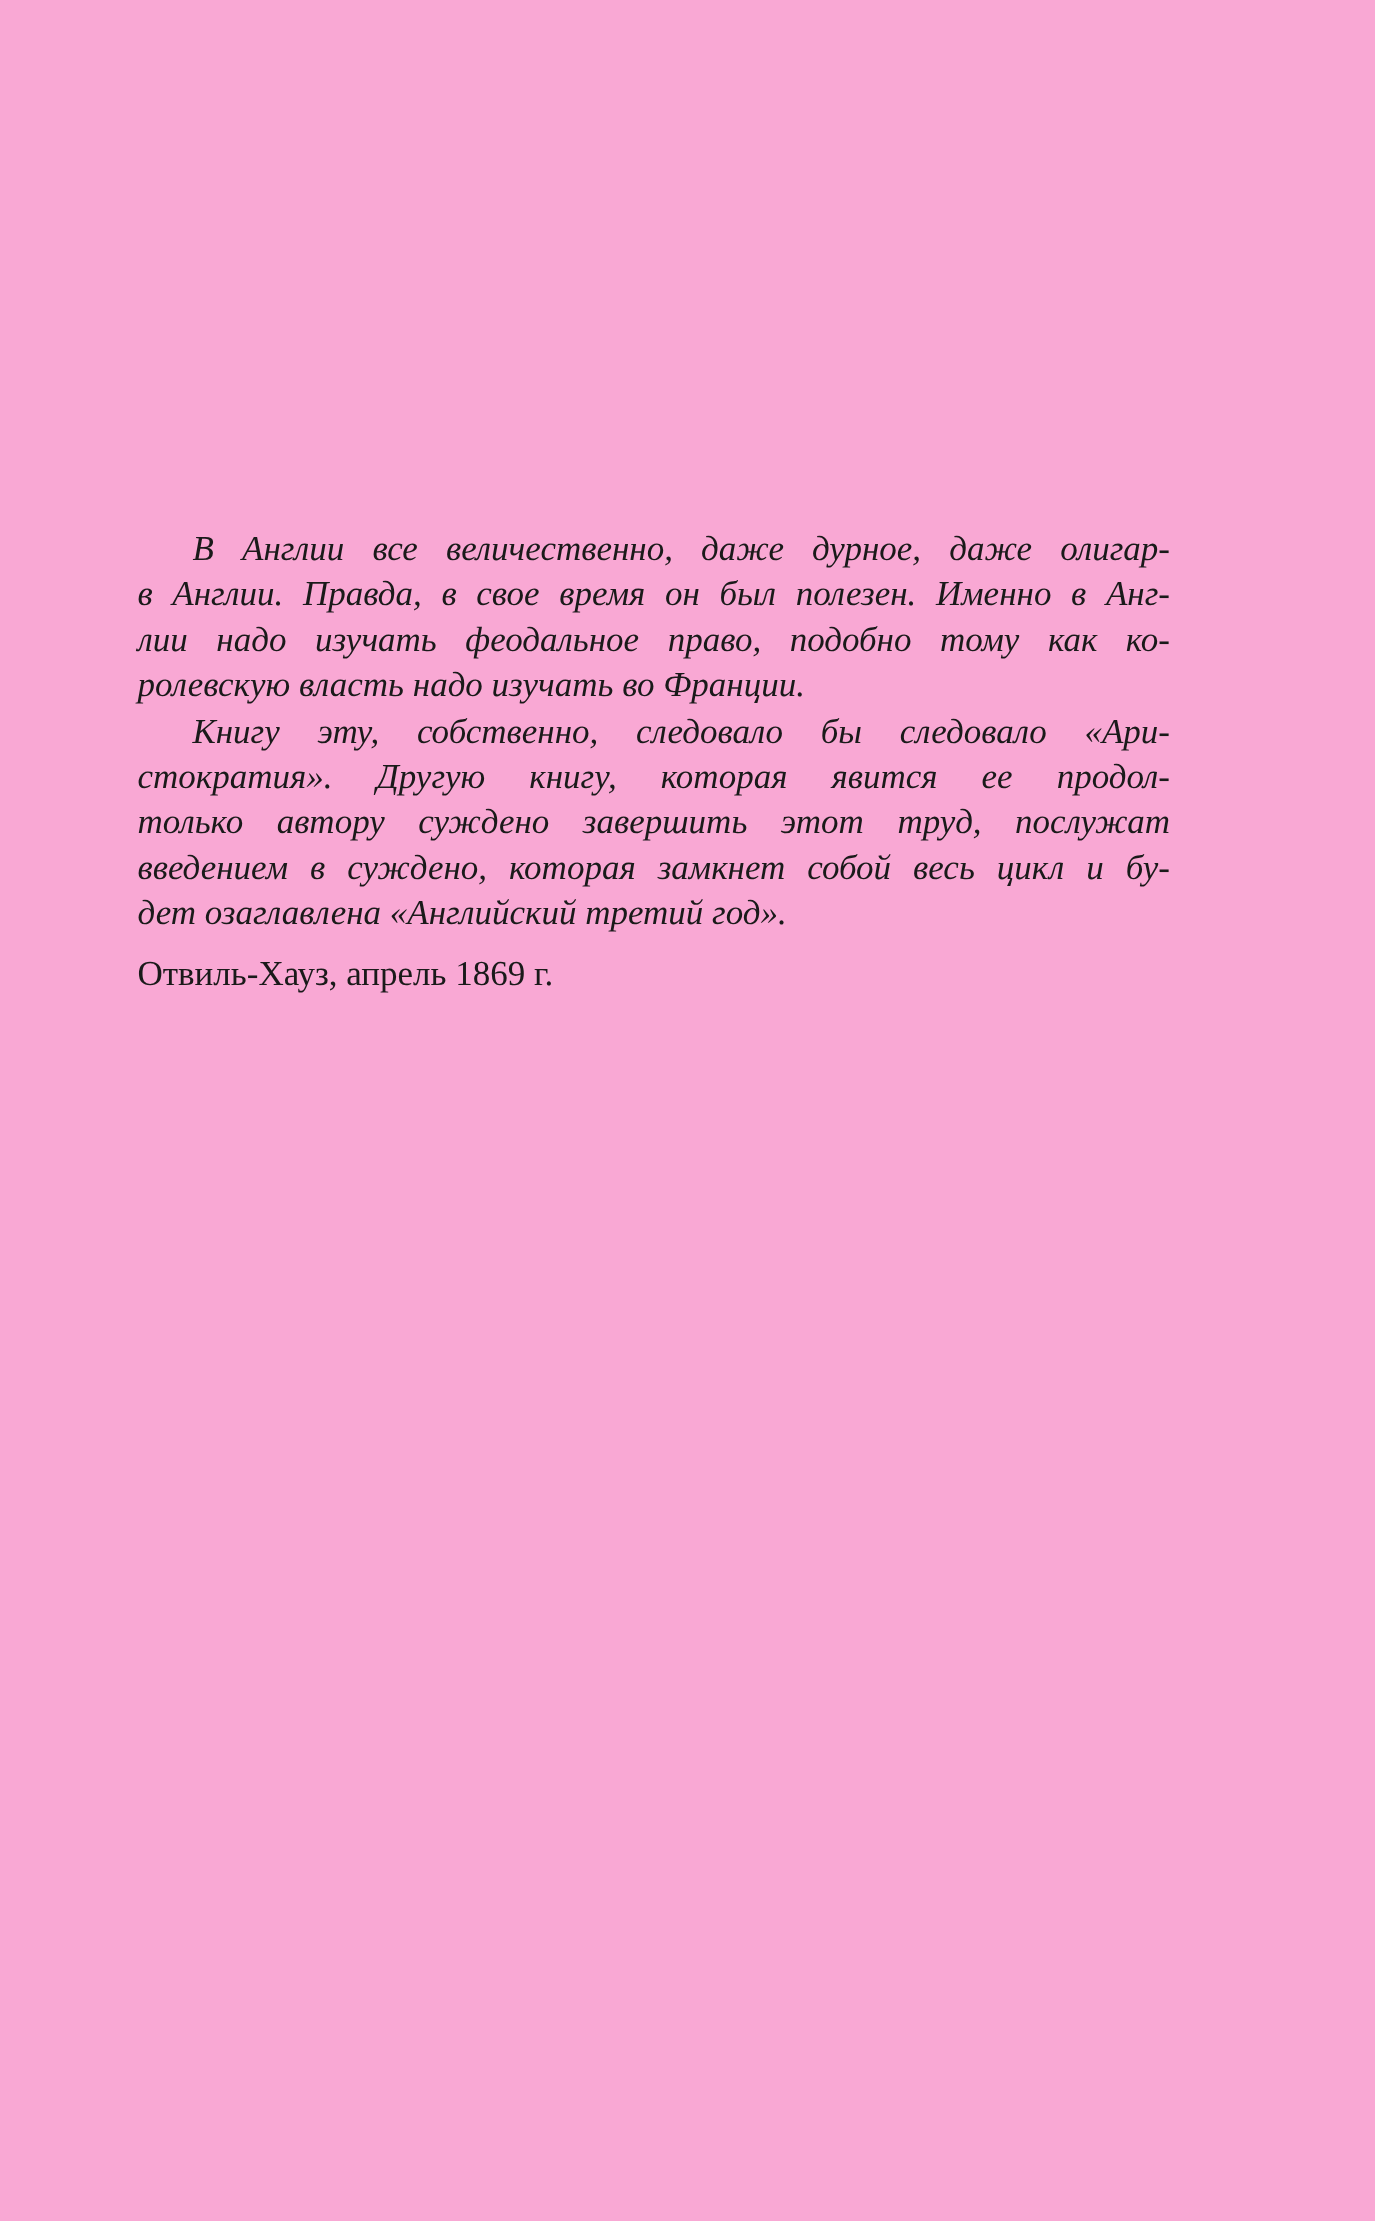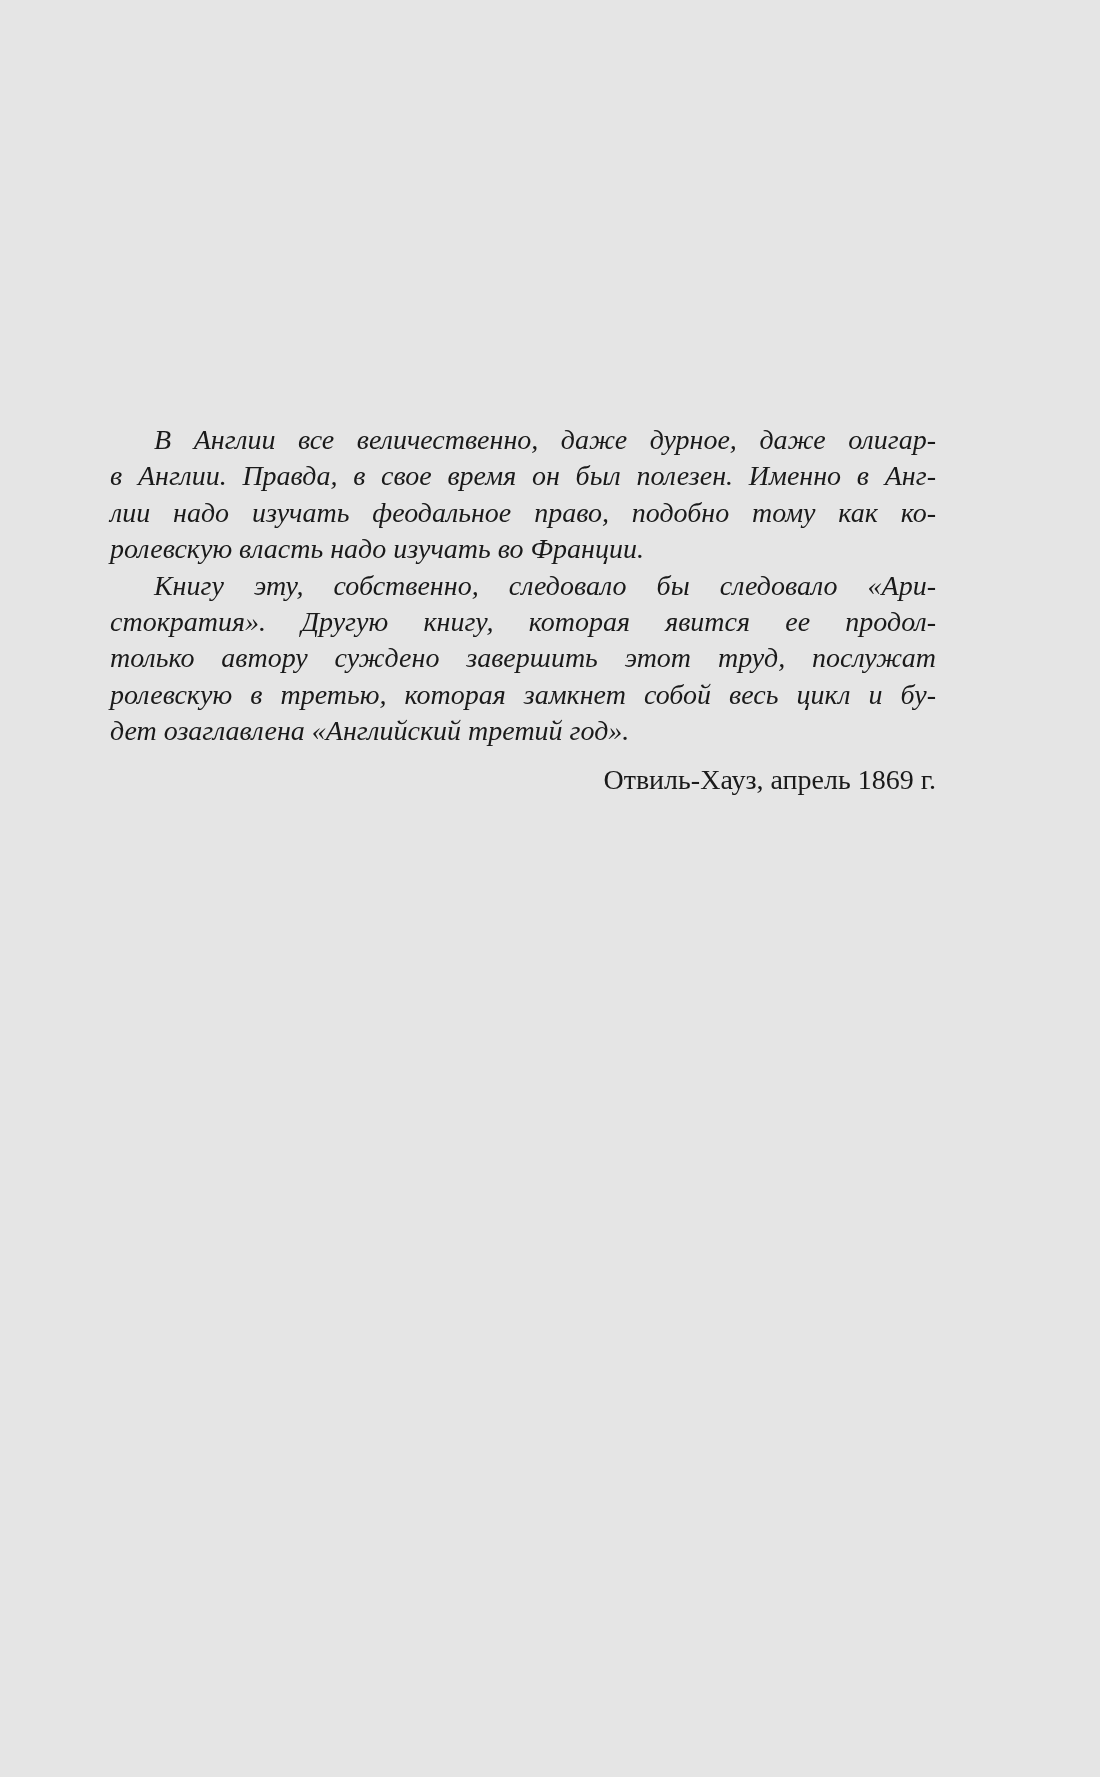--- a/index.html
+++ b/index.html
@@ -12,21 +12,21 @@
       height: 1777px;
       position: relative;
       overflow: hidden;
       color: #1a1a1a;
     }
     .page {
       position: absolute;
       left: 0; top: 0;
       width: 1100px;
       height: 1777px;
-      background: #e5e5e5;
+      background: #f9a8d4;
     }
     .text-block {
       position: absolute;
       left: 110px;
       top: 422px;
       width: 826px;
       font-family: "Liberation Serif", "DejaVu Serif", serif;
       font-size: 28px;
       line-height: 36.4px;
     }
@@ -40,21 +40,20 @@
     }
     .line.indent {
       padding-left: 44px;
     }
     .line.last {
       text-align-last: left;
     }
     .signature {
       display: block;
       font-style: normal;
-      text-align: right;
       margin-top: 12px;
       white-space: nowrap;
       font-size: 28px;
     }
   </style>
 </head>
 <body>
 
 <div class="page">
   <div class="text-block">
@@ -63,19 +62,19 @@
       <span class="line indent">В Англии все величественно, даже дурное, даже олигар-</span>
       <span class="line">в Англии. Правда, в свое время он был полезен. Именно в Анг-</span>
       <span class="line">лии надо изучать феодальное право, подобно тому как ко-</span>
       <span class="line last">ролевскую власть надо изучать во Франции.</span>
     </div>
 
     <div>
       <span class="line indent">Книгу эту, собственно, следовало бы следовало «Ари-</span>
       <span class="line">стократия». Другую книгу, которая явится ее продол-</span>
       <span class="line">только автору суждено завершить этот труд, послужат</span>
-      <span class="line">ролевскую в третью, которая замкнет собой весь цикл и бу-</span>
+      <span class="line">введением в суждено, которая замкнет собой весь цикл и бу-</span>
       <span class="line last">дет озаглавлена «Английский третий год».</span>
     </div>
 
     <span class="signature">Отвиль-Хауз, апрель 1869 г.</span>
   </div>
 </div>
 
 </body></html>

